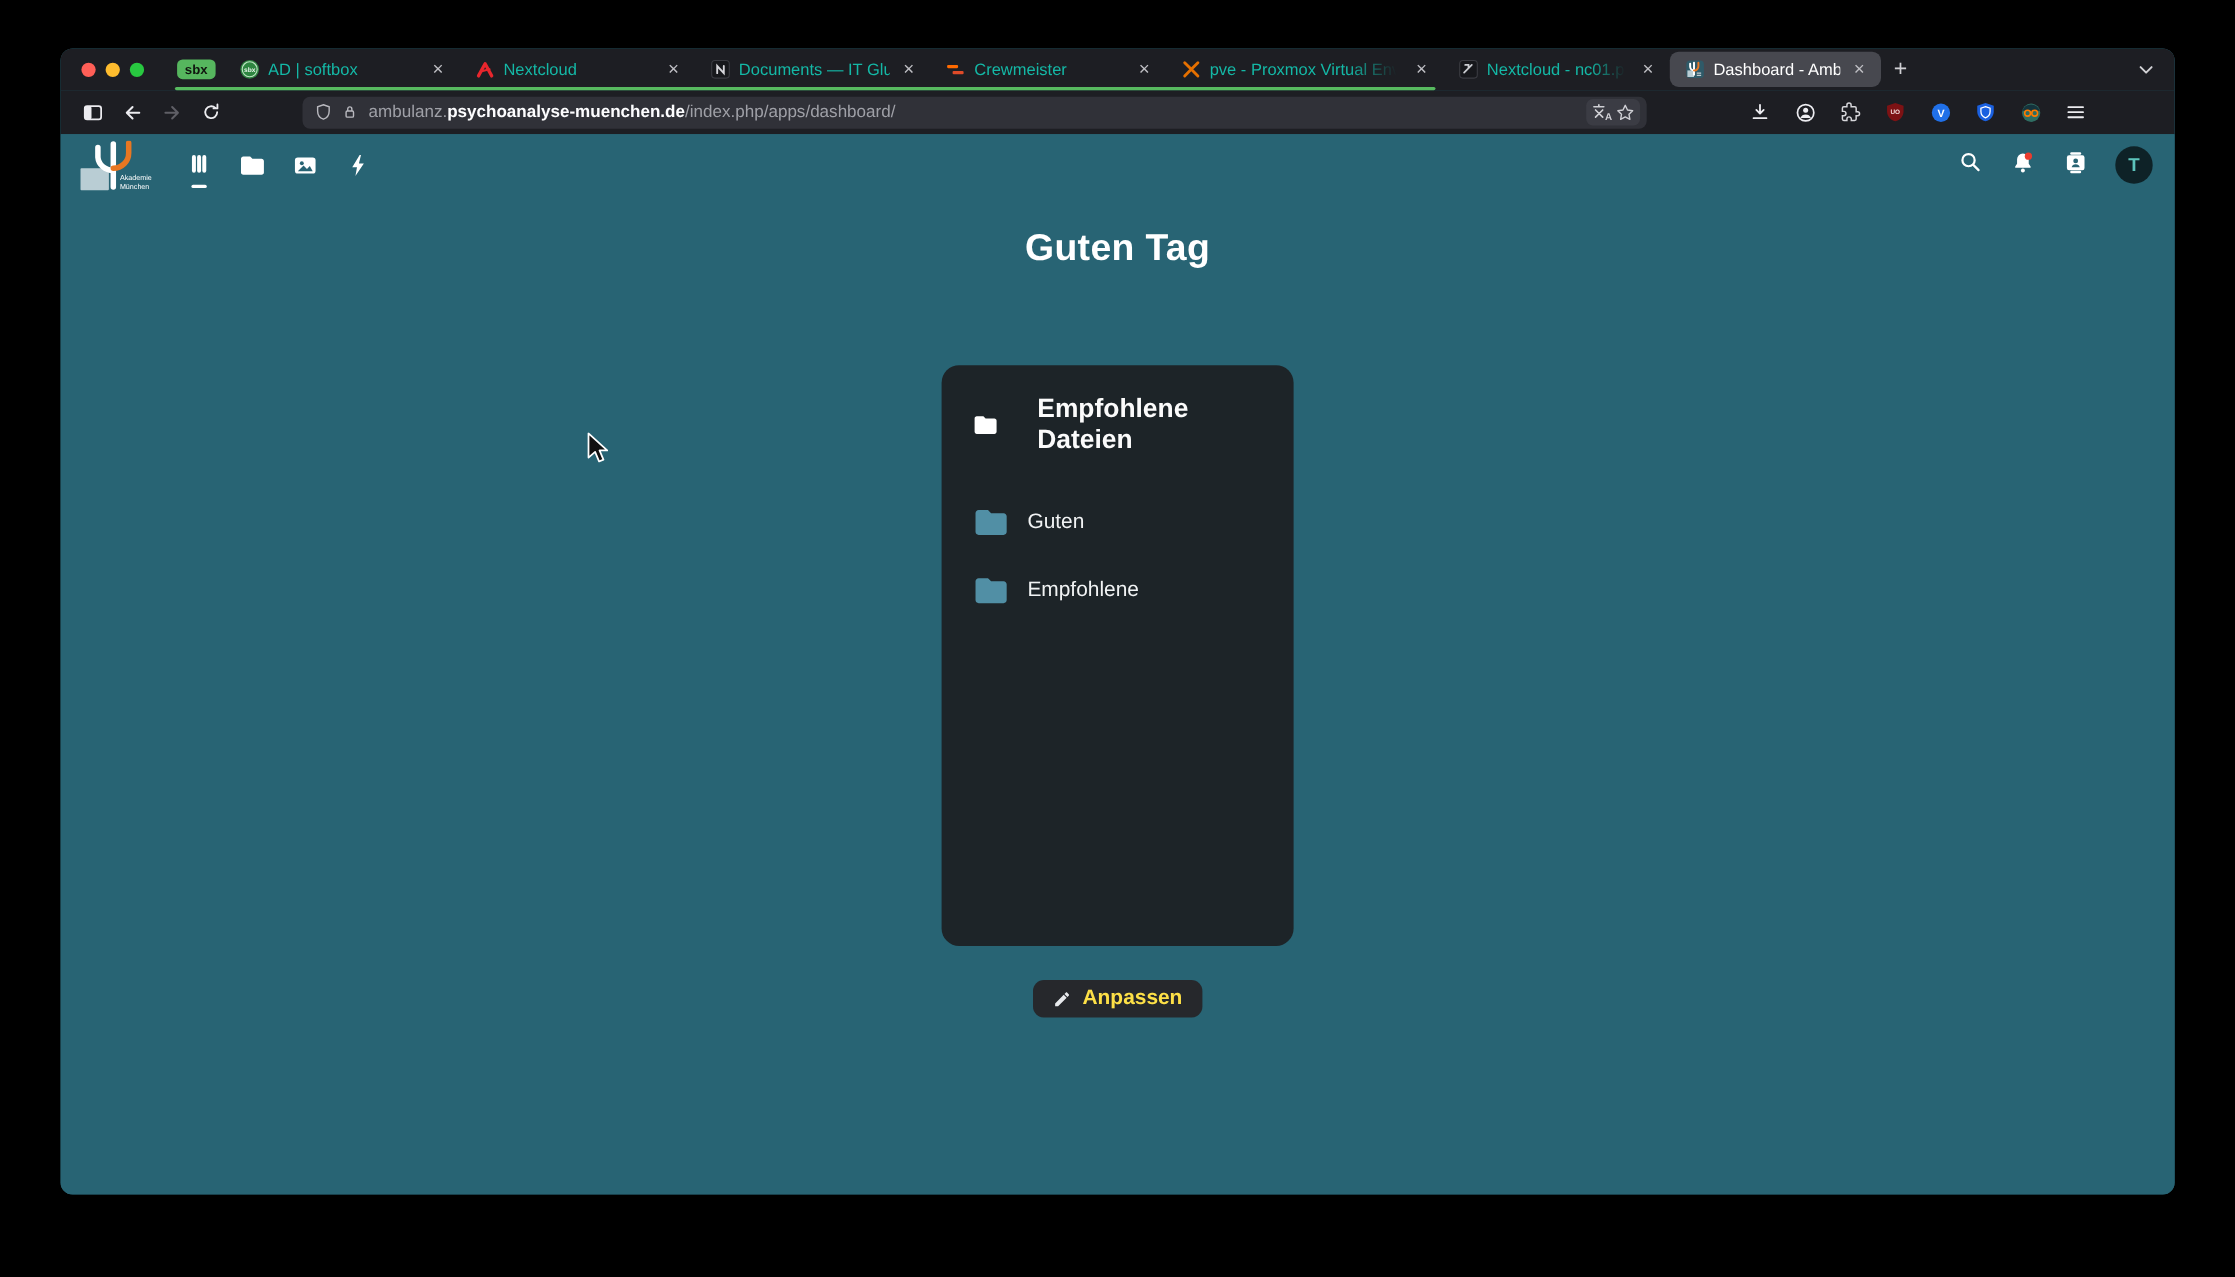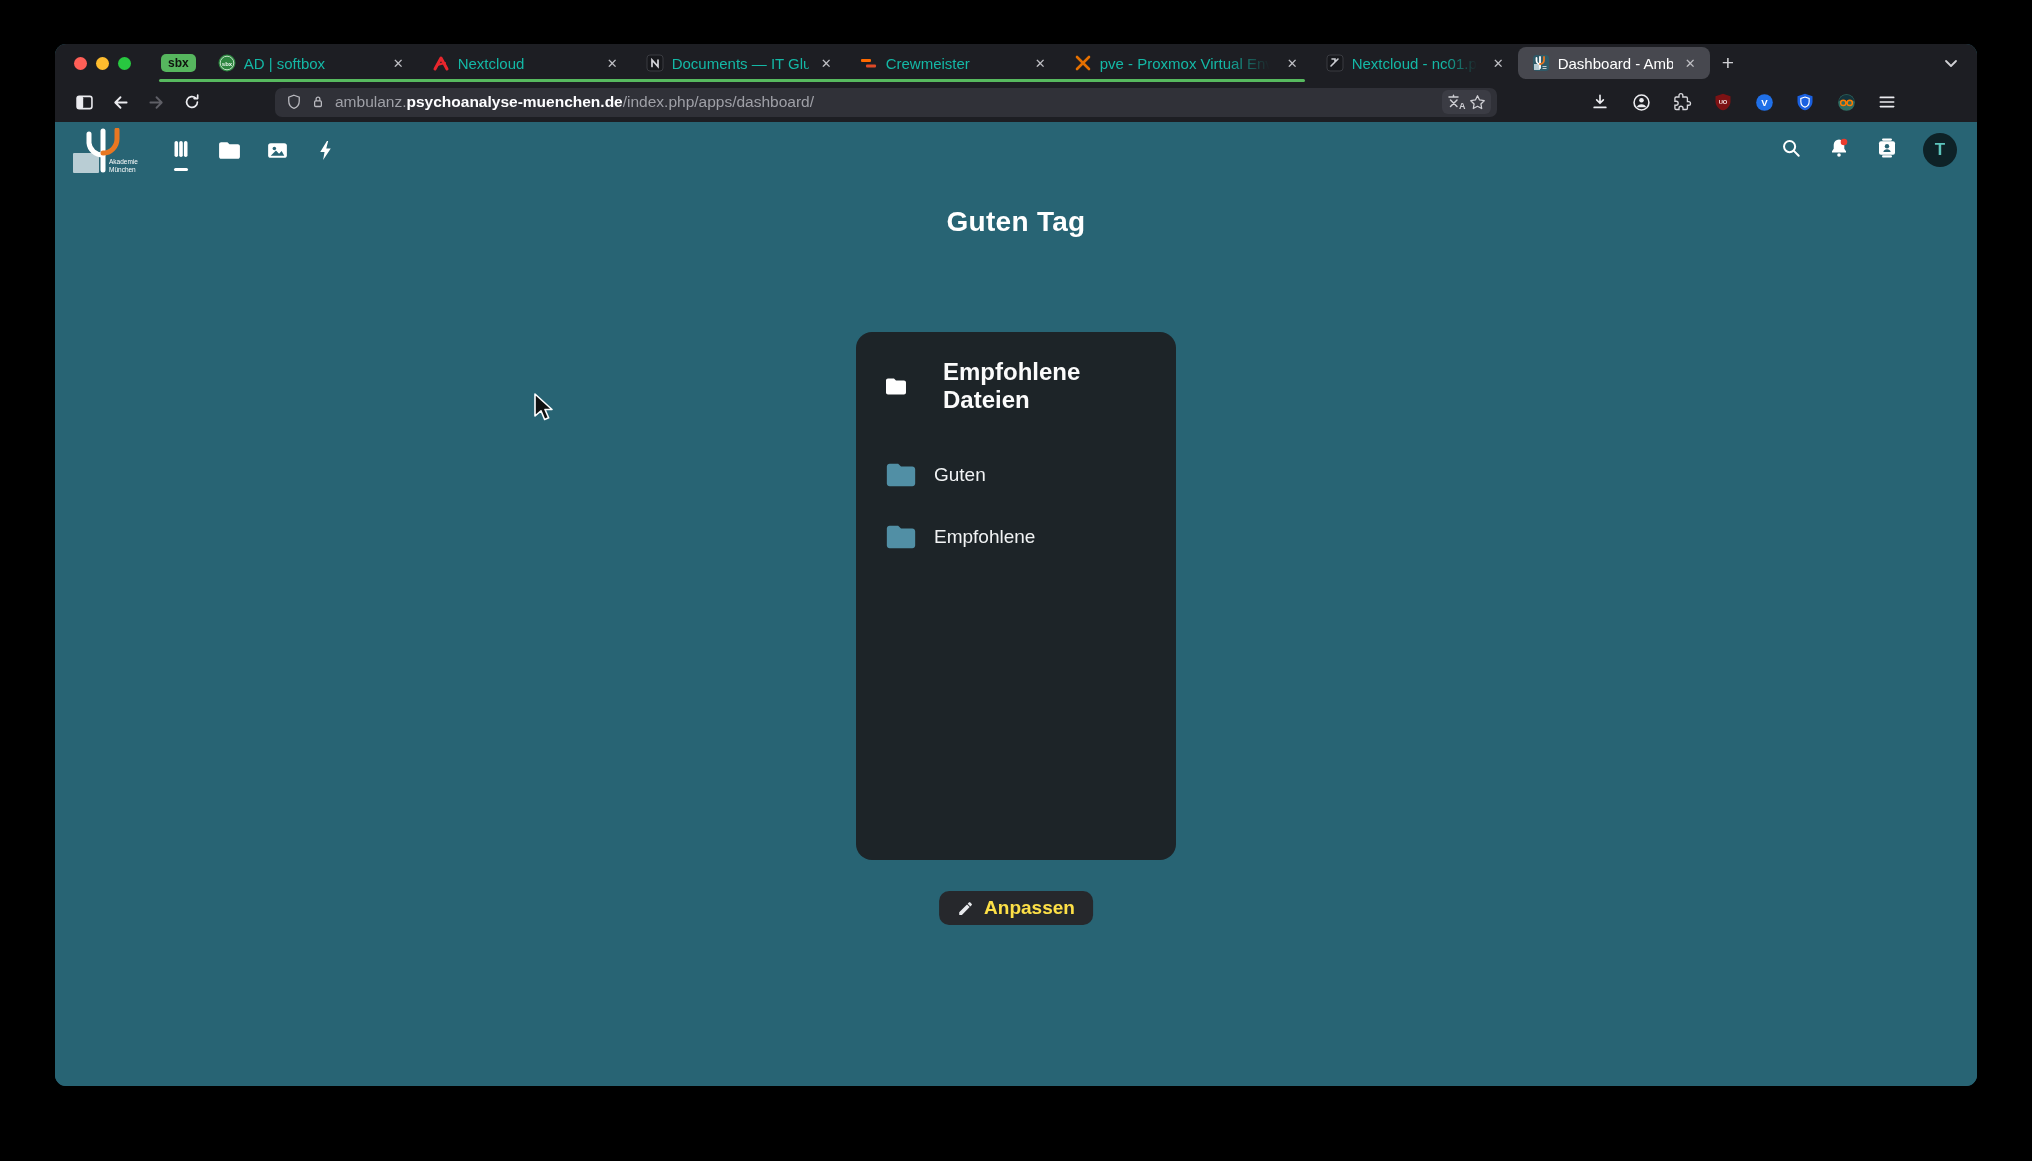--- a/index.html
+++ b/index.html
@@ -36,21 +36,21 @@
 
   
   .content { flex:1; position:relative; background:#286474; }
   .nc-header { position:absolute; top:0; left:0; right:0; height:56px; display:flex; align-items:center; }
   .nc-logo { position:absolute; left:18px; top:6px; }
   .appicons { position:absolute; left:102px; top:0; height:56px; display:flex; align-items:center; }
   .appbtn { width:48px; height:56px; display:flex; align-items:center; justify-content:center; position:relative; }
   .appbtn .dash-ind { position:absolute; left:50%; transform:translateX(-50%); bottom:7px; width:14px; height:3px; border-radius:2px; background:#fff; }
   .nc-right { position:absolute; right:20px; top:0; height:56px; display:flex; align-items:center; gap:24px; }
   .avatar { width:34px; height:34px; border-radius:50%; background:#0e2227; color:#5cc4bc; display:flex; align-items:center; justify-content:center; font-size:17px; font-weight:bold; }
-  .greeting { position:absolute; top:84px; left:0; right:0; text-align:center; color:#fff; font-size:28px; font-weight:bold; letter-spacing:.3px; }
+  .greeting { position:absolute; top:84px; left:0; right:0; text-align:center; color:#fff; font-size:34px; font-weight:bold; letter-spacing:.3px; }
   .card { position:absolute; left:50%; transform:translateX(-50%); top:210px; width:320px; height:528px; background:#1d2428; border-radius:16px; padding:26px 28px; }
   .card-head { display:flex; align-items:center; gap:35px; }
   .card-head .ttl { color:#fbfbfb; font-size:24px; font-weight:bold; }
   .card-list { margin-top:44px; display:flex; flex-direction:column; gap:28px; }
   .file-row { display:flex; align-items:center; gap:16px; }
   .file-row .lbl { color:#f1f3f4; font-size:19px; }
   .customize { position:absolute; left:50%; transform:translateX(-50%); top:769px; height:34px; display:flex; align-items:center; gap:10px; background:#26282c; border-radius:10px; padding:0 18px; color:#fde047; font-size:19px; font-weight:bold; }
   .cursor { position:absolute; left:533px; top:393px; z-index:50; }
 </style>
 </head>

